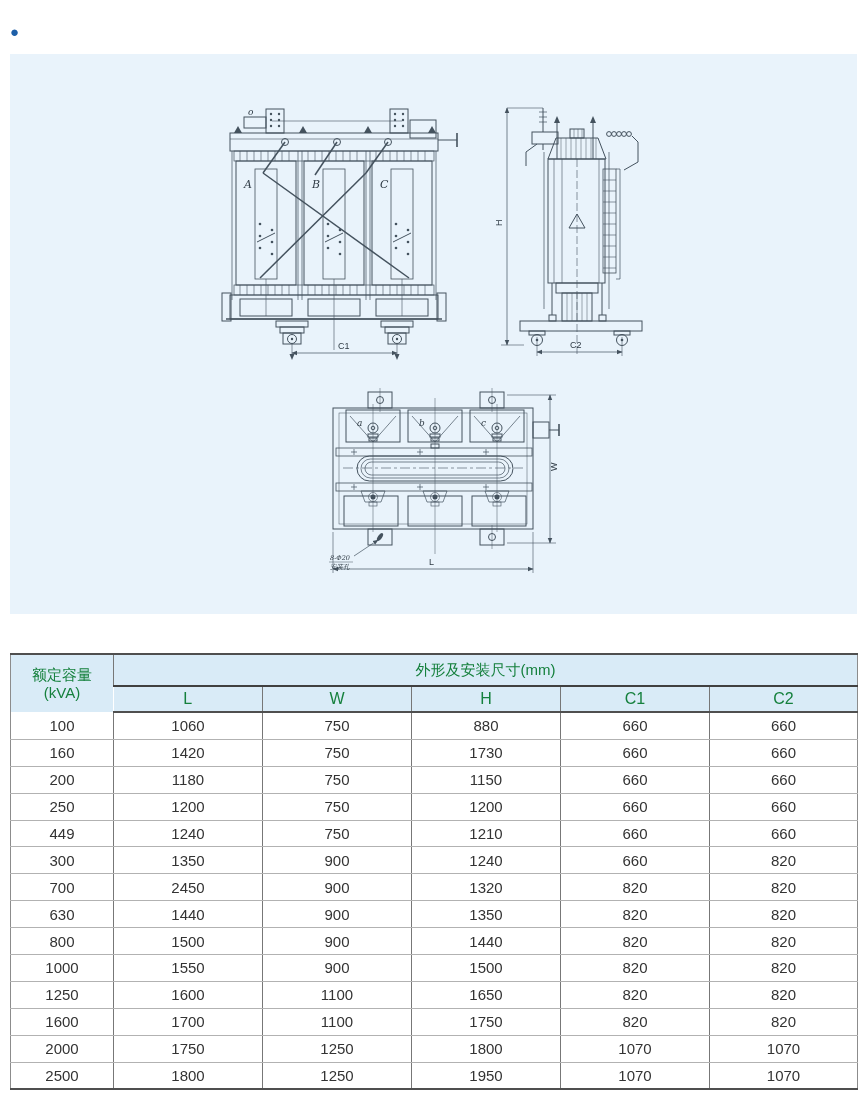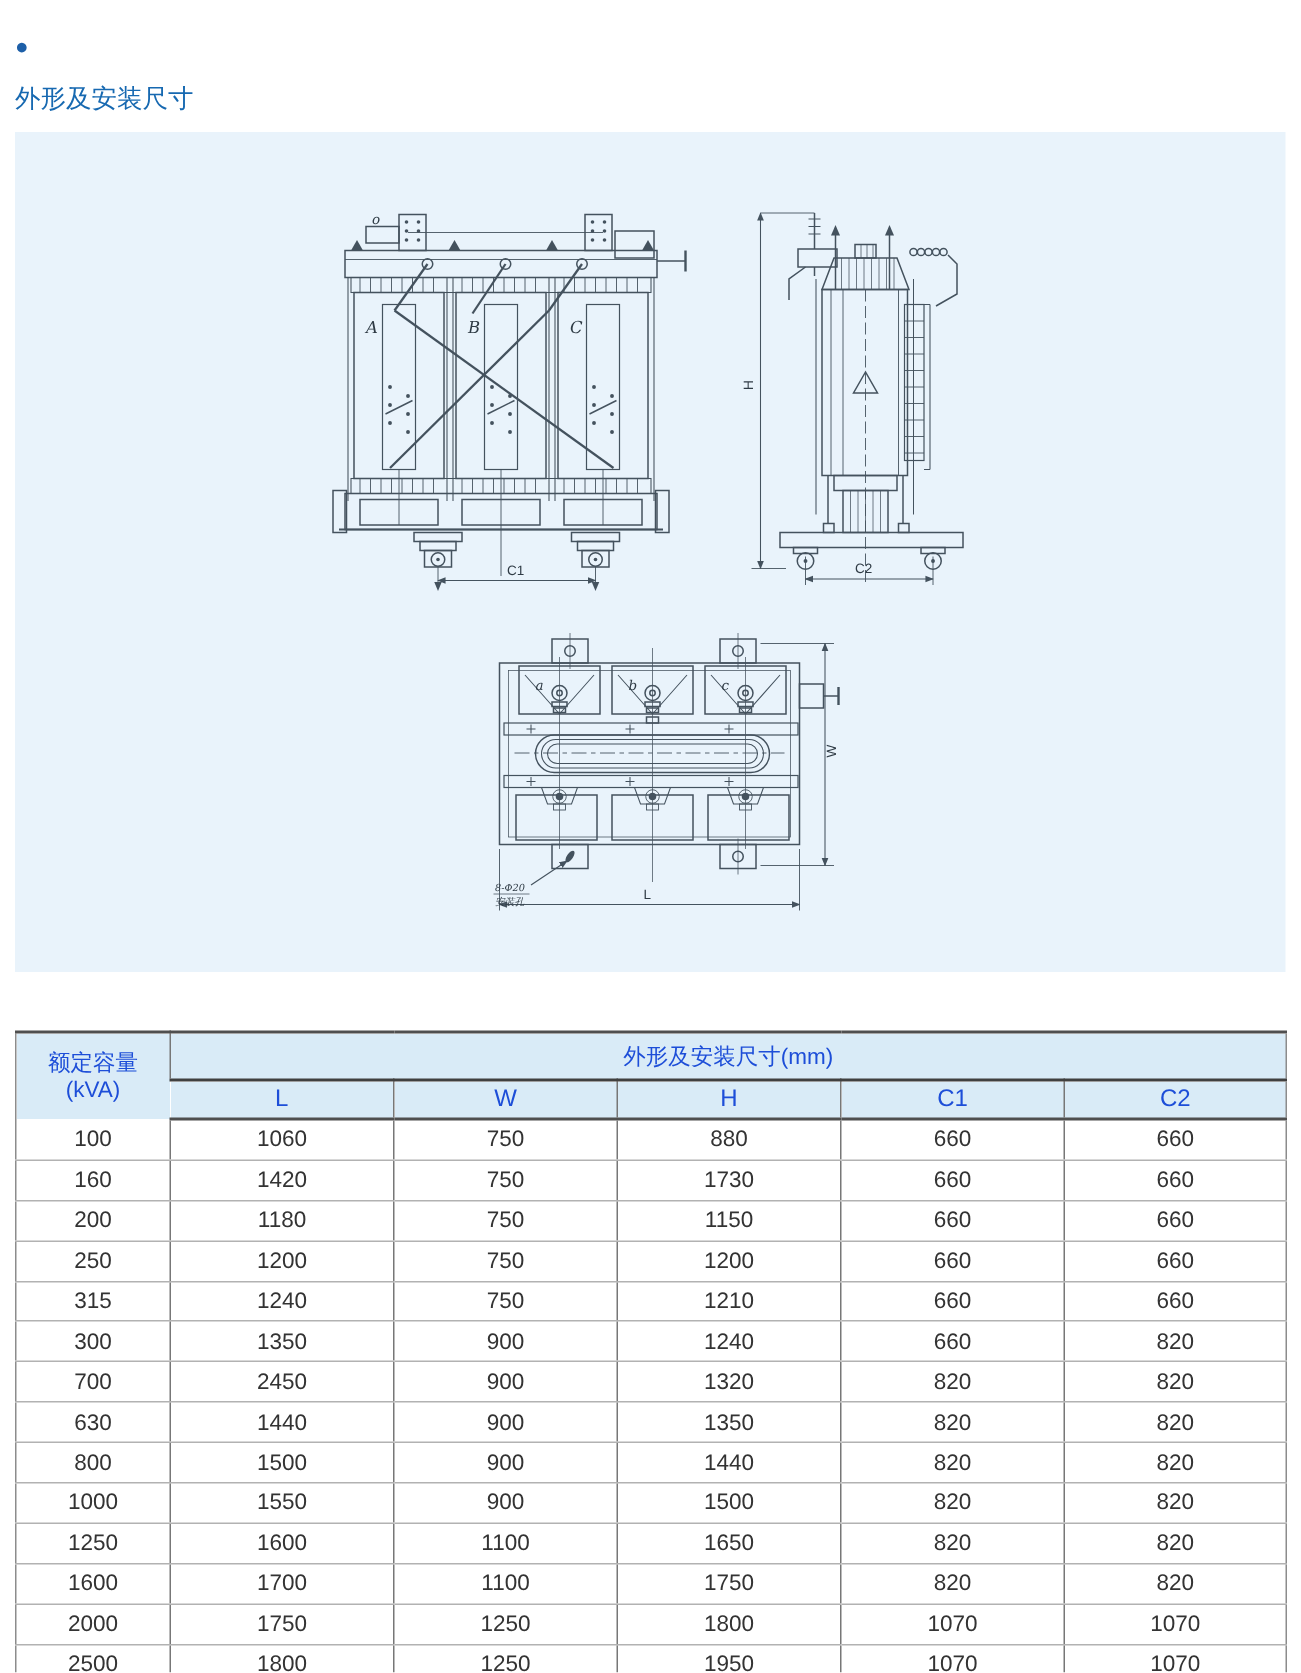--- a/index.html
+++ b/index.html
@@ -13,42 +13,41 @@
   .drawing-panel{margin:12px 10px 0 10px;width:847px;height:560px;background:#e9f3fb;}
   .drawing-panel svg{display:block;}
   .tbl-wrap{margin:39px 10px 0 10px;}
   table.dims{width:847px;border-collapse:collapse;table-layout:fixed;
              border-top:2px solid #4f4f4f;border-bottom:2px solid #4f4f4f;
              border-left:1px solid #8c8c8c;border-right:1px solid #8c8c8c;
              font-size:15px;color:#333;}
   table.dims th,table.dims td{border-left:1px solid #777;padding:0;text-align:center;
              vertical-align:middle;font-weight:normal;overflow:hidden;white-space:nowrap;}
   table.dims th:first-child,table.dims td:first-child{border-left:none;}
-  thead th{background:#d9ebf7;color:#1d4ed8;}
+  thead th{background:#d9ebf7;color:#15803d;}
   .th-cap{height:54px;font-size:15px;line-height:18px;}
   .th-group{height:30px;border-bottom:2px solid #404040;font-size:15px;}
   .th-col{height:24px;border-bottom:2px solid #4f4f4f;font-size:16px;}
   tbody td{height:25.9px;border-bottom:1px solid #b2b2b2;background:#fff;}
   tbody tr:last-child td{border-bottom:none;}
   
   .dimlbl{font-family:"Liberation Sans",sans-serif;font-size:9px;fill:#2f3b45;}
   .phase{font-family:"DejaVu Serif",serif;font-style:italic;font-size:11px;fill:#2f3b45;}
   .phase-s{font-family:"DejaVu Serif",serif;font-style:italic;font-size:9px;fill:#2f3b45;}
   .note{font-family:"DejaVu Serif",serif;font-style:italic;font-size:6.5px;fill:#2f3b45;}
 </style>
 </head>
 <body>
 
 <div class="page">
 
   <div class="header">
     <h1 class="doc-title">
         <span class="bullet">●</span>
       </h1>
-    <h2 class="section-title">外形及安装尺寸</h2>
   </div>
 
   <div class="drawing-panel">
     <svg width="847" height="560" viewBox="0 0 847 560">
       <defs>
         <marker id="ar" viewBox="0 0 10 10" refX="9" refY="5" markerWidth="8" markerHeight="8" orient="auto-start-reverse">
           <path d="M0 1L10 5L0 9z" fill="#44525e"></path>
         </marker>
       </defs>
 
@@ -400,21 +399,21 @@
           </tr>
           <tr>
             <td>250</td>
             <td>1200</td>
             <td>750</td>
             <td>1200</td>
             <td>660</td>
             <td>660</td>
           </tr>
           <tr>
-            <td>315</td>
+            <td>449</td>
             <td>1240</td>
             <td>750</td>
             <td>1210</td>
             <td>660</td>
             <td>660</td>
           </tr>
           <tr>
             <td>300</td>
             <td>1350</td>
             <td>900</td>

